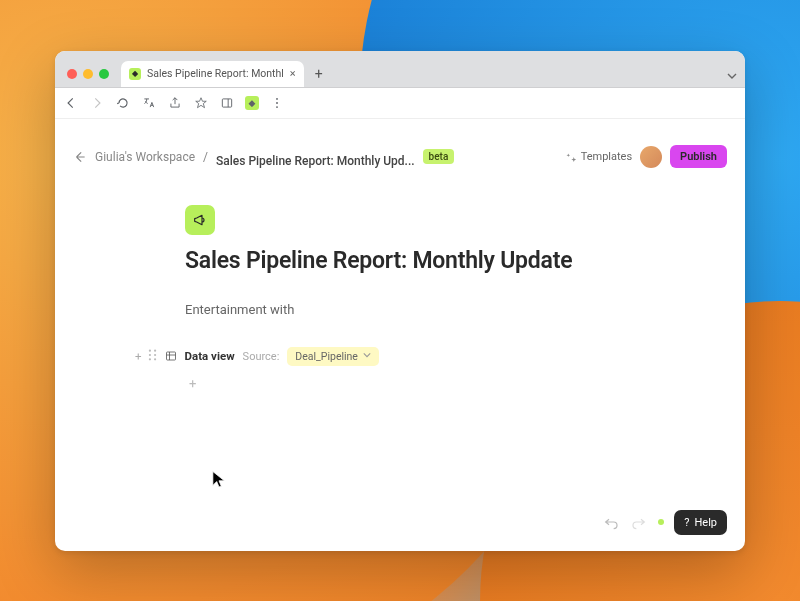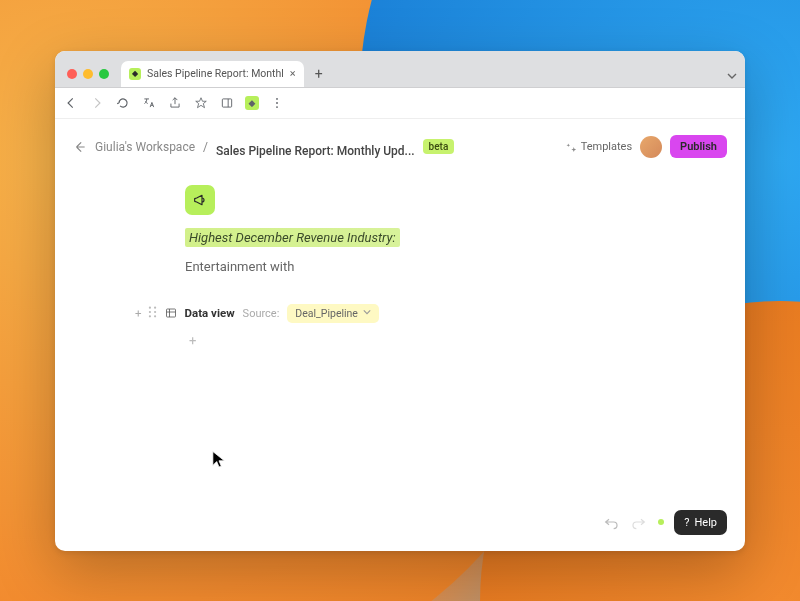--- a/index.html
+++ b/index.html
@@ -32,21 +32,21 @@
 .tabdrop{margin-left:auto;margin-right:8px;margin-bottom:4px;color:#666;font-size:10px;}
 
 .addrbar{height:30px;background:#fff;border-bottom:1px solid #eee;display:flex;align-items:center;padding:0 8px;gap:10px;font-size:12px;color:#5f6368;}
 .nav-ico{width:16px;height:16px;display:flex;align-items:center;justify-content:center;}
 .nav-ico svg{width:14px;height:14px;}
 .url{flex:1;display:flex;align-items:center;gap:6px;font-size:11px;color:#5f6368;white-space:nowrap;overflow:hidden;}
 .lock{width:10px;height:10px;}
 .addr-right{display:flex;gap:10px;align-items:center;}
 .ext{width:14px;height:14px;border-radius:3px;background:#b7ef5b;display:flex;align-items:center;justify-content:center;font-size:9px;}
 
-.apphdr{height:40px;display:flex;align-items:center;padding:8px 18px;gap:8px;font-size:12px;color:#888;}
+.apphdr{height:40px;display:flex;align-items:center;padding:18px 18px;gap:8px;font-size:12px;color:#888;}
 .apphdr .back{width:14px;height:14px;}
 .crumb-cur{color:#444;font-weight:500;margin-top:8px;}
 .crumb-trunc{max-width:210px;white-space:nowrap;overflow:hidden;text-overflow:ellipsis;display:inline-block;vertical-align:bottom;}
 .badge{background:#c7f26e;color:#3a4a10;font-size:10px;padding:2px 6px;border-radius:4px;font-weight:500;}
 .hdr-spacer{flex:1;}
 .templates{display:flex;align-items:flex-end;gap:4px;font-size:11px;color:#666;}
 .avatar{width:22px;height:22px;border-radius:50%;background:linear-gradient(135deg,#e8a86b,#d4895a);background-size:cover;}
 .publish{background:#d946ef;color:#2a2a2a;font-size:11px;font-weight:600;padding:5px 10px;border-radius:6px;}
 
 .doc{flex:1;padding:10px 60px 0 130px;position:relative;color:#2a2a2a;}
@@ -174,21 +174,21 @@
       <span>Publish</span>
     </div>
   </div>
 
   <div class="doc">
     <div class="doc-icon">
       <svg viewBox="0 0 24 24">
           <path d="M4 10v4l3 1 8 4V5L7 9zM15 9a3 3 0 0 1 0 6" fill="none" stroke="#2a2a2a" stroke-width="1.8" stroke-linejoin="round"></path>
         </svg>
     </div>
-    <div><span class="hl">Highest December Revenue Industry:</span></div>
+    <div class="doc-title">Sales Pipeline Report: Monthly Update</div>
     <div class="line">Entertainment with</div>
 
     <div class="dv-row">
       <div class="dv-handle">
         <span>+</span>
         <span>
           <svg width="9" height="12" viewBox="0 0 10 14">
               <circle cx="2" cy="2" r="1.3" fill="#bbb"></circle>
               <circle cx="8" cy="2" r="1.3" fill="#bbb"></circle>
               <circle cx="2" cy="7" r="1.3" fill="#bbb"></circle>

